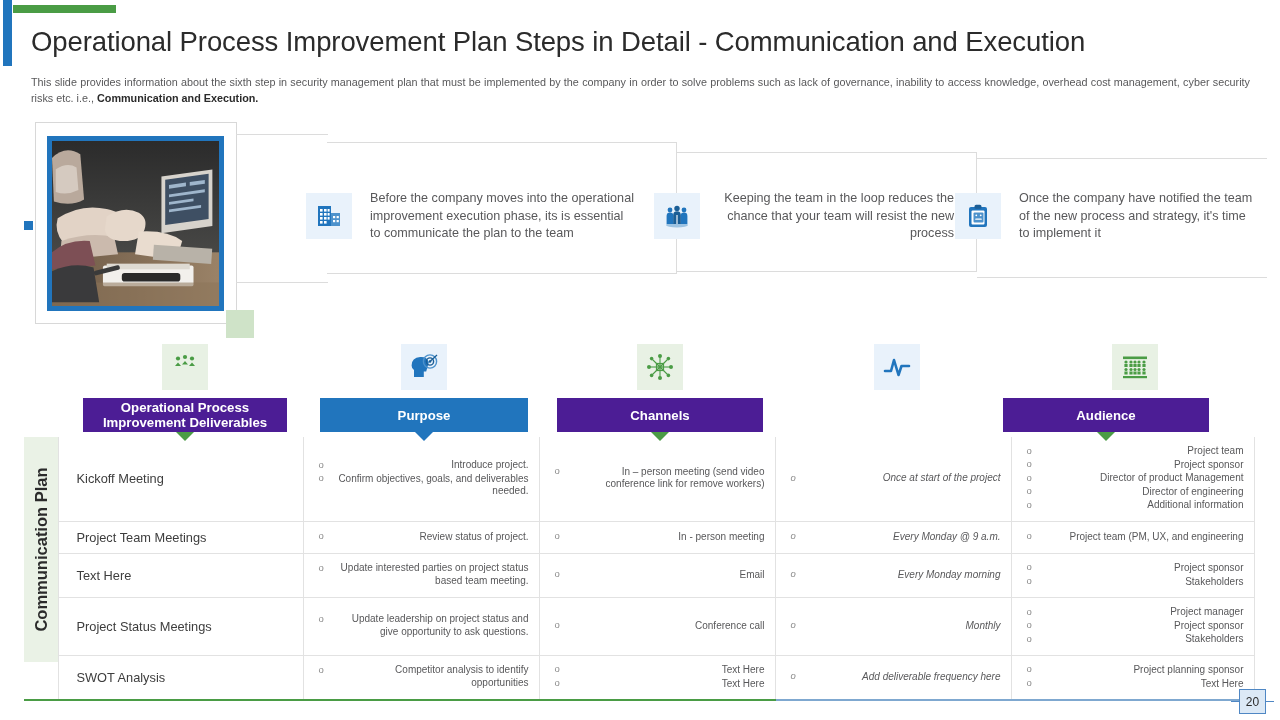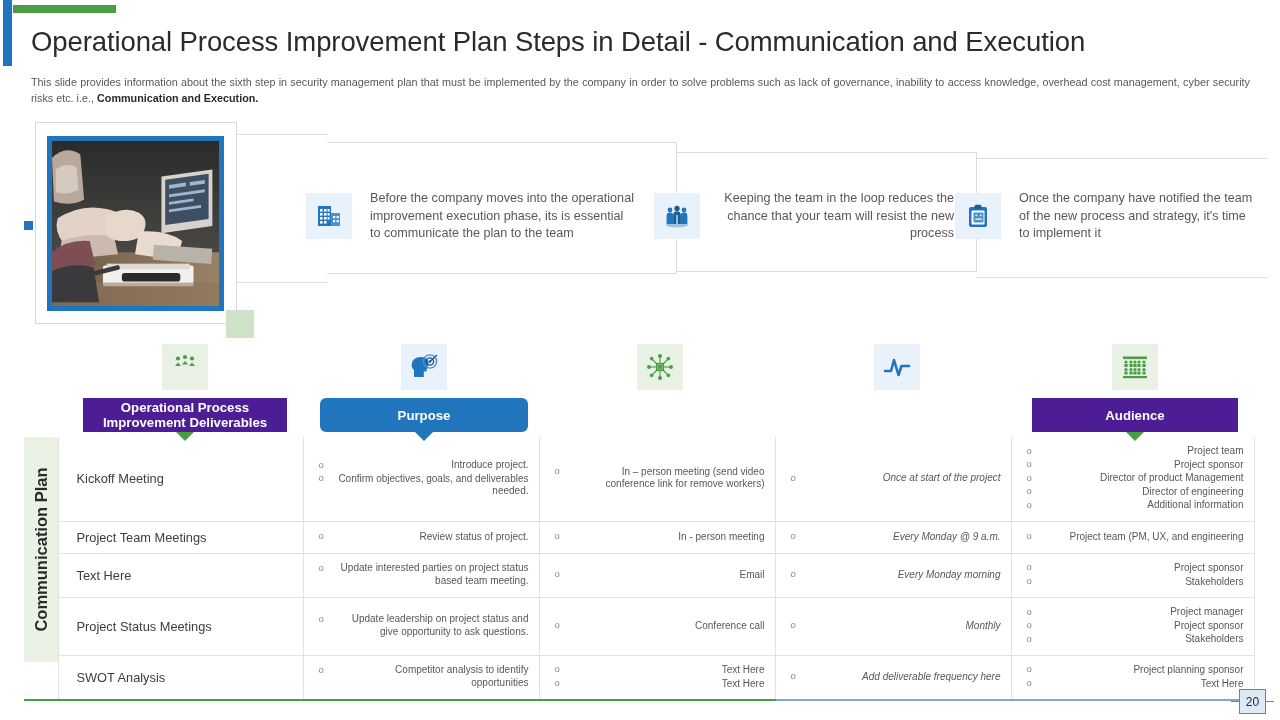--- a/index.html
+++ b/index.html
@@ -63,21 +63,21 @@
   .col-icon.green { background: #e8f1e4; }
   .col-icon.blue { background: #e9f2fb; }
 
   
   .col-head {
     position: absolute; height: 34px; color: #fff; font-weight: bold;
     font-size: 13.2px; display: flex; align-items: center; justify-content: center;
     text-align: center; line-height: 15px;
   }
   .col-head.green { background: #4c1d95; }
-  .col-head.blue { background: #2175bd; border-radius: 6px; }
+  .col-head.blue { background: #2175bd; }
   .col-head .pointer {
     position: absolute; left: 50%; bottom: -9px; transform: translateX(-50%);
     width: 0; height: 0; border-left: 9px solid transparent;
     border-right: 9px solid transparent;
   }
   .col-head.green .pointer { border-top: 9px solid #4a9c45; }
   .col-head.blue .pointer { border-top: 9px solid #2175bd; }
 
   
   .side-label {
@@ -336,21 +336,25 @@
   </div>
 
   <div class="col-head green" style="left:83px; top:398px; width:204px;">
     <span>Operational Process Improvement Deliverables</span>
     <span class="pointer"></span>
   </div>
   <div class="col-head blue" style="left:320px; top:398px; width:208px;">
     <span>Purpose</span>
     <span class="pointer"></span>
   </div>
-  <div class="col-head green" style="left:1032px; top:398px; width:206px;">
+  <div class="col-head green" style="left:557px; top:398px; width:206px;">
+    <span>Channels</span>
+    <span class="pointer"></span>
+  </div>
+  <div class="col-head green" style="left:1003px; top:398px; width:206px;">
     <span>Audience</span>
     <span class="pointer"></span>
   </div>
 
   <div class="side-label">
     <span>Communication Plan</span>
   </div>
 
   <table class="tbl">
     <tbody id="tbody">

